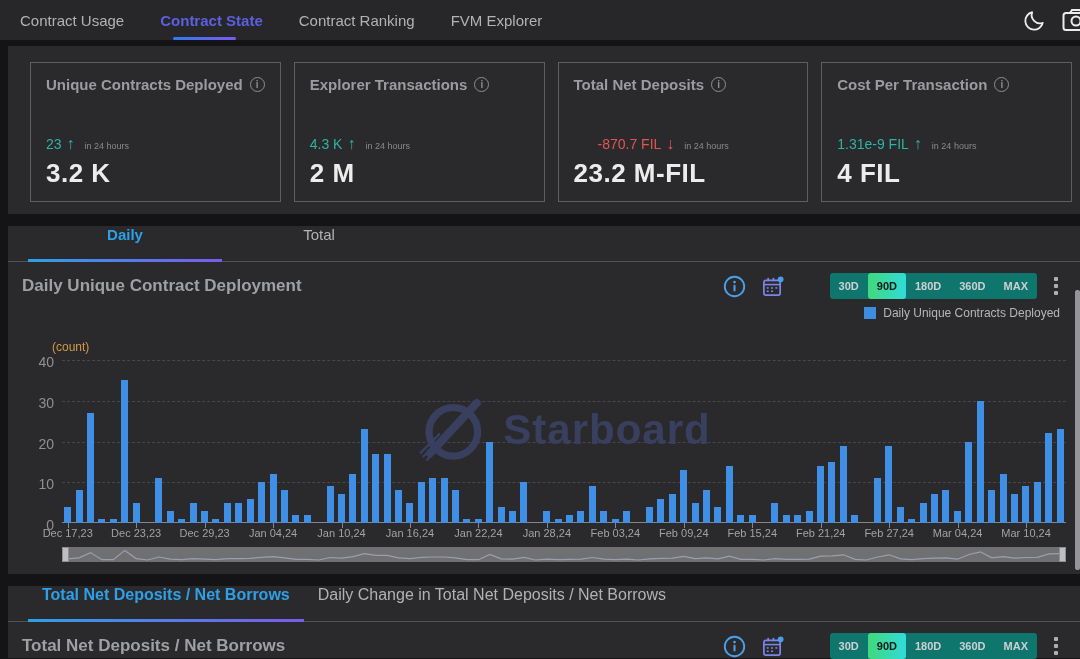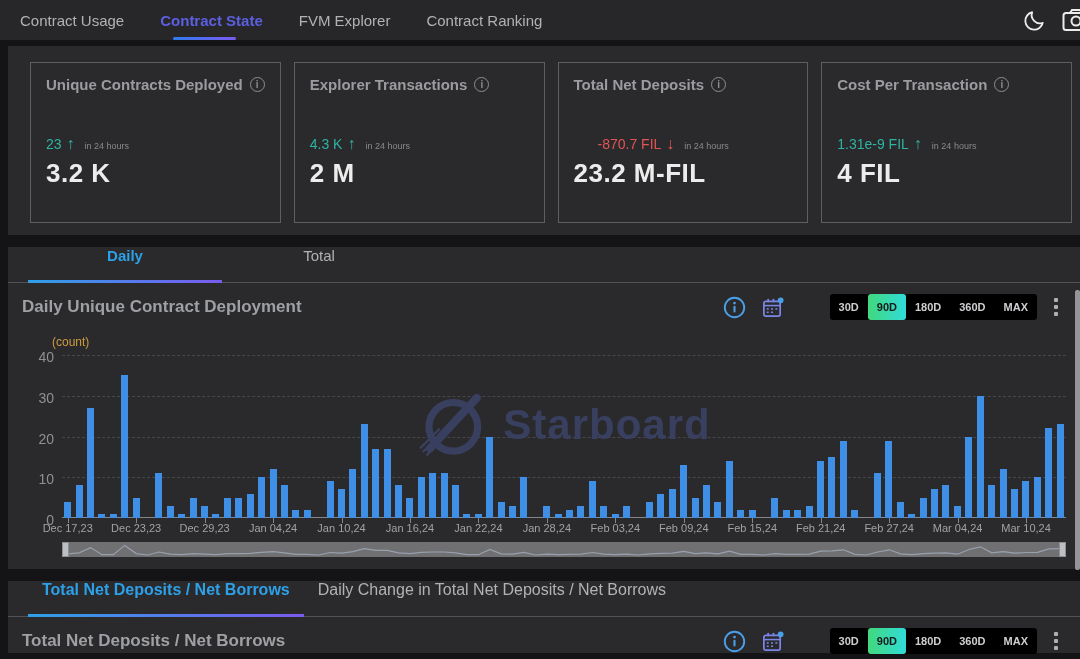--- a/index.html
+++ b/index.html
@@ -17,21 +17,21 @@
   .nav-icons { margin-left:auto; display:flex; align-items:center; gap:16px; padding-right:0; }
   .icon-btn { display:flex; align-items:center; cursor:pointer; }
   .camera-wrap { margin-right:-12px; }
 
   
   .page { margin-left:8px; }
   .panel { background:#2a2a2d; }
 
   
   .stats { margin-top:6px; display:flex; gap:13px; padding:16px 8px 12px 22px; }
-  .card { width:251px; height:161px; border:1px solid #5f5f63; padding:13px 15px; }
+  .card { width:251px; height:140px; border:1px solid #5f5f63; padding:13px 15px; }
   .card-title { color:#9c9ca0; font-weight:bold; font-size:15px; display:flex;
     align-items:center; gap:7px; }
   .i-badge { width:15px; height:15px; border:1.5px solid #8d8d91; border-radius:50%;
     color:#8d8d91; font-size:10px; font-weight:bold; display:inline-flex;
     align-items:center; justify-content:center; flex:none; }
   .card-change { margin-top:42px; font-size:14px; display:flex; align-items:baseline; gap:5px; }
   .chg.up { color:#2fb3a1; } .chg.down { color:#e25555;margin-left:24px; }
   .arrow { font-size:16px; font-weight:bold; }
   .arrow.up { color:#2fb3a1; } .arrow.down { color:#e25555; }
   .card-note { font-size:9px; color:#8a8a8d; margin-left:5px; }
@@ -44,21 +44,21 @@
     display:flex; align-items:flex-start; justify-content:center; cursor:pointer; }
   .tab.auto { width:auto; padding:0 14px; font-size:16px; }
   .tab.active { color:#2da0e8; font-weight:bold; }
   .tab-underline { position:absolute; bottom:-1px; left:0; right:0; height:3px;
     background:linear-gradient(90deg,#2e9fe8,#7a5bee); }
 
   
   .chart-header { display:flex; align-items:center; padding:12px 20px 0 14px; height:36px; }
   .chart-title { color:#9fa0a3; font-weight:bold; font-size:17px; }
   .controls { margin-left:auto; display:flex; align-items:center; gap:15px; }
-  .range-group { background:#000000; border-radius:3px; display:flex;margin-left:31px; }
+  .range-group { background:#0f766e; border-radius:3px; display:flex;margin-left:31px; }
   .range-btn { padding:7px 9px; font-size:11px; font-weight:bold; color:#cfcfd2;
     cursor:pointer; border-radius:3px; }
   .range-btn.active { background:linear-gradient(90deg,#41d87d,#30dcd8); color:#16181c; }
   .kebab { display:flex; flex-direction:column; gap:3px; padding:2px; cursor:pointer; }
   .kebab span { width:4px; height:4px; background:#b0b0b3; border-radius:1px; }
 
   .legend-row { display:flex; justify-content:flex-end; align-items:center; gap:7px;
     padding-right:20px; height:22px; margin-top:4px; }
   .legend-swatch { width:12px; height:12px; background:#3d8ee0; }
   .legend-label { font-size:12px; color:#b6b6b9; }
@@ -100,24 +100,24 @@
 
 <div class="nav">
   <div class="nav-tab">
     <span>Contract Usage</span>
   </div>
   <div class="nav-tab active">
     <span>Contract State</span>
     <span class="nav-underline"></span>
   </div>
   <div class="nav-tab">
+    <span>Contract Ranking</span>
+  </div>
+  <div class="nav-tab">
     <span>FVM Explorer</span>
-  </div>
-  <div class="nav-tab">
-    <span>Contract Ranking</span>
   </div>
   <div class="nav-icons">
     <span class="icon-btn">
       <svg width="23" height="23" viewBox="0 0 24 24">
           <path d="M20.6 14.4A8.6 8.6 0 0 1 9.6 3.4 9.2 9.2 0 1 0 20.6 14.4Z" fill="none" stroke="#ececec" stroke-width="1.9" stroke-linejoin="round"></path>
         </svg>
     </span>
     <span class="icon-btn camera-wrap">
       <svg width="30" height="24" viewBox="0 0 30 24">
           <rect x="1.5" y="5" width="27" height="17" rx="2.5" fill="none" stroke="#ececec" stroke-width="2"></rect>
@@ -232,20 +232,24 @@
           <div class="range-btn">MAX</div>
         </div>
         <div class="kebab">
             <span></span>
             <span></span>
             <span></span>
           </div>
       </div>
     </div>
 
+    <div class="legend-row">
+      <span class="legend-swatch"></span>
+      <span class="legend-label">Daily Unique Contracts Deployed</span>
+    </div>
 
     <div class="plot-wrap">
       <div class="ylabel">(count)</div>
 
       <div class="plot">
         <div class="grid-line" style="top:0"></div>
         <div class="grid-line" style="top:25%"></div>
         <div class="grid-line" style="top:50%"></div>
         <div class="grid-line" style="top:75%"></div>
         <div class="axis-line"></div>

